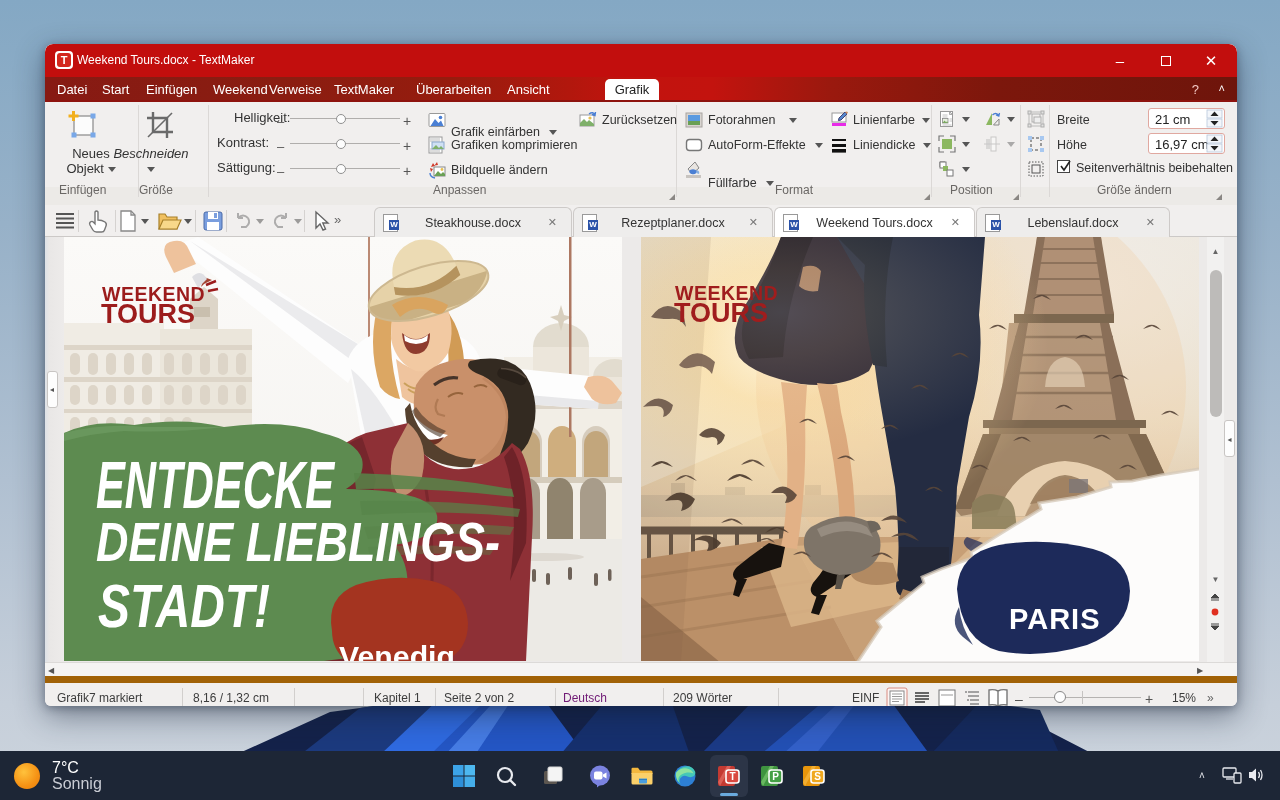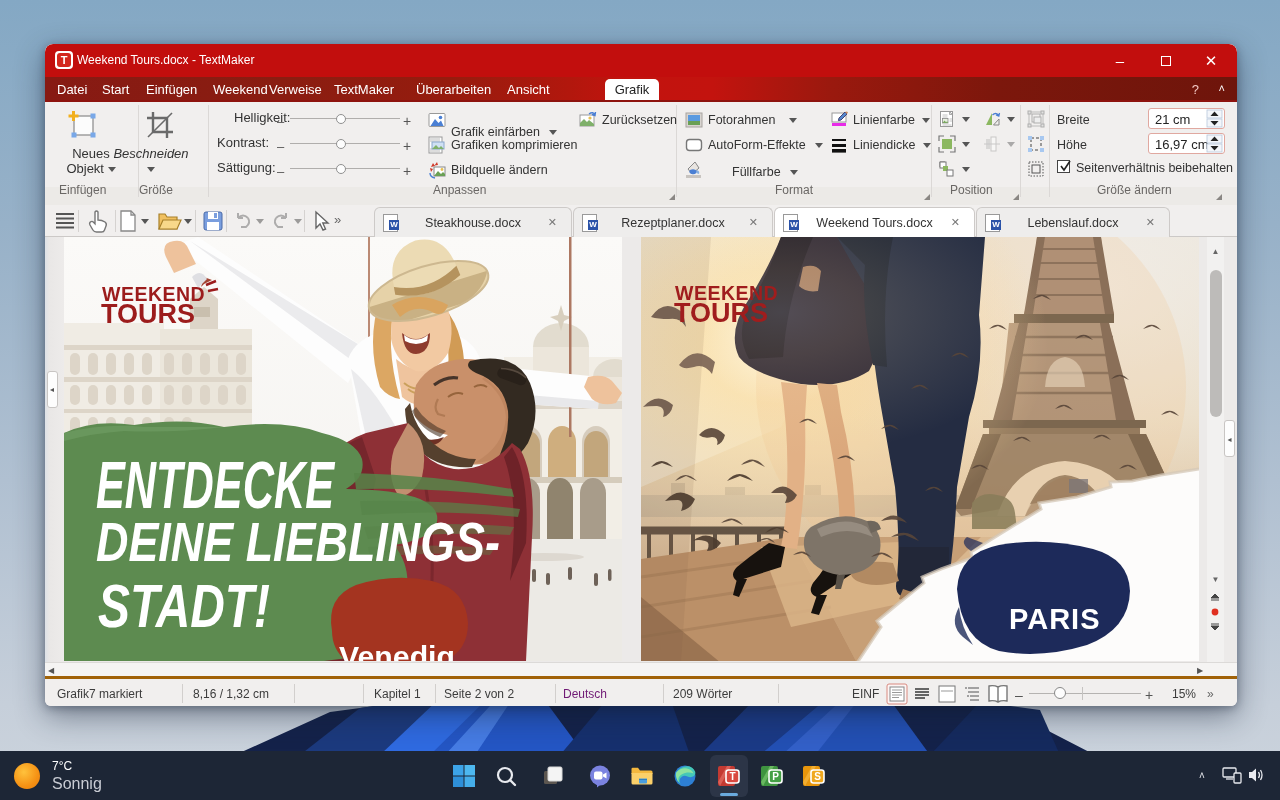--- a/index.html
+++ b/index.html
@@ -48,21 +48,21 @@
 .dtab::after { content:"W"; position:absolute; left:14px; top:12px; width:10px; height:10px; background:#2a52a8; color:#fff; font-size:8px; font-weight:bold; text-align:center; line-height:10px; }
 #pageL, #pageR { position:absolute; top:0; width:558px; height:424px; background:#fbfaf9; }
 #pageL { left:19px; } #pageR { left:596px; }
 #vscroll { position:absolute; left:1162px; top:0; width:17px; height:425px; background:#f2f1f0; }
 #vthumb { position:absolute; left:2.5px; top:33px; width:12px; height:147px; background:#bdbbb9; border-radius:6px; }
 .varr { position:absolute; left:0; width:17px; text-align:center; font-size:8px; color:#666; }
 .collapser { position:absolute; width:11px; height:37px; background:#fdfdfd; border:1px solid #c8c5c3; border-radius:3px; font-size:8px; color:#555; line-height:37px; text-align:center; }
 
 #hscroll { position:absolute; left:0; top:618px; width:100%; height:14px; background:#f5f4f3; border-top:1px solid #dcdad8;}
 
-#statusbar { position:absolute; left:0; top:632px; width:100%; height:30px; background:#f1efee; border-top:3px solid #a16207; font-size:12px; color:#3c3c3c;padding-left:9px; }
+#statusbar { position:absolute; left:0; top:632px; width:100%; height:30px; background:#f1efee; border-top:7px solid #a16207; font-size:12px; color:#3c3c3c;padding-left:9px; }
 
 #taskbar { position:absolute; left:0; top:751px; width:1280px; height:49px; background:#1d2636; }
 .tbi { position:absolute; top:13px; width:24px; height:24px; }
 #tmhl { position:absolute; left:710px; top:4px; width:38px; height:42px; background:#2c3547; border-radius:6px; }
 #tmhl::after { content:""; position:absolute; left:10px; bottom:1px; width:18px; height:3px; border-radius:2px; background:#6aaade; }
 .st { position:absolute; top:8px; }
 .ssep { position:absolute; top:5px; width:1px; height:19px; background:#d2cfcd; }
 .sico { position:absolute; }
 </style></head>
 <body>
@@ -192,21 +192,21 @@
     <svg class="ri" style="left:640px;top:34px;" viewBox="0 0 18 18">
         <rect x="1.5" y="3.5" width="15" height="11" rx="3" fill="#fff" stroke="#777" stroke-width="1.4"></rect>
       </svg>
     <div class="rtxt" style="left:663px;top:36px;">AutoForm-Effekte <span class="da" style="margin-left:6px;"></span></div>
     <svg class="ri" style="left:640px;top:59px;" viewBox="0 0 18 18">
         <rect x="1" y="14" width="15" height="3" fill="#c8c4c0"></rect>
         <path d="M3 8 L10 1 L14 7 L7 13 Z" fill="#e8e4e0" stroke="#888"></path>
         <path d="M5 9 q4 -2 7 1 q-1 4 -5 3 q-4 -1 -2 -4z" fill="#4a7fd4"></path>
         <path d="M12 9 q3 1 2 4 l-3 -1z" fill="#88b0e0"></path>
       </svg>
-    <div class="rtxt" style="left:663px;top:63px;margin-left:24px;">Füllfarbe <span class="da" style="margin-left:6px;"></span></div>
+    <div class="rtxt" style="left:663px;top:74px;">Füllfarbe <span class="da" style="margin-left:6px;"></span></div>
     <svg class="ri" style="left:786px;top:9px;" viewBox="0 0 18 18">
         <rect x="1" y="12" width="14" height="3" fill="#e82ce8"></rect>
         <rect x="1" y="2" width="14" height="9" fill="#fff" stroke="#999"></rect>
         <path d="M14 1 L8 7 L7.4 9.6 L10 9 L16 3 Z" fill="#5588cc" stroke="#447"></path>
         <path d="M14 1 L16 3 L17 1.5 Q16 0 14 1Z" fill="#d09060"></path>
       </svg>
     <div class="rtxt" style="left:808px;top:11px;">Linienfarbe <span class="da" style="margin-left:4px;"></span></div>
     <svg class="ri" style="left:786px;top:34px;" viewBox="0 0 18 18">
         <rect x="1" y="3" width="14" height="2" fill="#111"></rect>
         <rect x="1" y="8" width="14" height="3" fill="#111"></rect>
@@ -715,21 +715,21 @@
     <div style="position:absolute;left:984px;top:14px;width:112px;height:1px;background:#b5b3b1;"></div>
     <div style="position:absolute;left:1037px;top:8px;width:1px;height:13px;background:#c5c3c1;"></div>
     <div style="position:absolute;left:1009px;top:8px;width:12px;height:12px;border-radius:50%;background:#fdfdfd;border:1px solid #888;"></div>
     <span class="st" style="left:1100px;font-size:14px;color:#555;">+</span>
     <span class="st" style="left:1127px;">15%</span>
     <span class="st" style="left:1162px;color:#666;">»</span>
   </div>
 </div>
 <div id="taskbar">
   <div style="position:absolute;left:14px;top:12px;width:26px;height:26px;border-radius:50%;background:radial-gradient(circle at 38% 35%,#ffc23c,#f59114 60%,#e87d0c);"></div>
-  <div style="position:absolute;left:52px;top:8px;color:#fff;font-size:12px;">7°C</div>
+  <div style="position:absolute;left:52px;top:8px;color:#fff;font-size:16px;">7°C</div>
   <div style="position:absolute;left:52px;top:24px;color:#c9ccd4;font-size:16px;">Sonnig</div>
   <svg class="tbi" style="left:452px;" viewBox="0 0 24 24">
       <rect x="1" y="1" width="10.5" height="10.5" fill="#3ca3e8"></rect>
       <rect x="12.5" y="1" width="10.5" height="10.5" fill="#4db8f0"></rect>
       <rect x="1" y="12.5" width="10.5" height="10.5" fill="#2e8fd8"></rect>
       <rect x="12.5" y="12.5" width="10.5" height="10.5" fill="#45aeea"></rect>
     </svg>
   <svg class="tbi" style="left:494px;" viewBox="0 0 24 24">
       <circle cx="11" cy="11" r="7" fill="none" stroke="#e8eaef" stroke-width="2.2"></circle>
       <path d="M16 16 L21 21" stroke="#e8eaef" stroke-width="2.4" stroke-linecap="round"></path>

